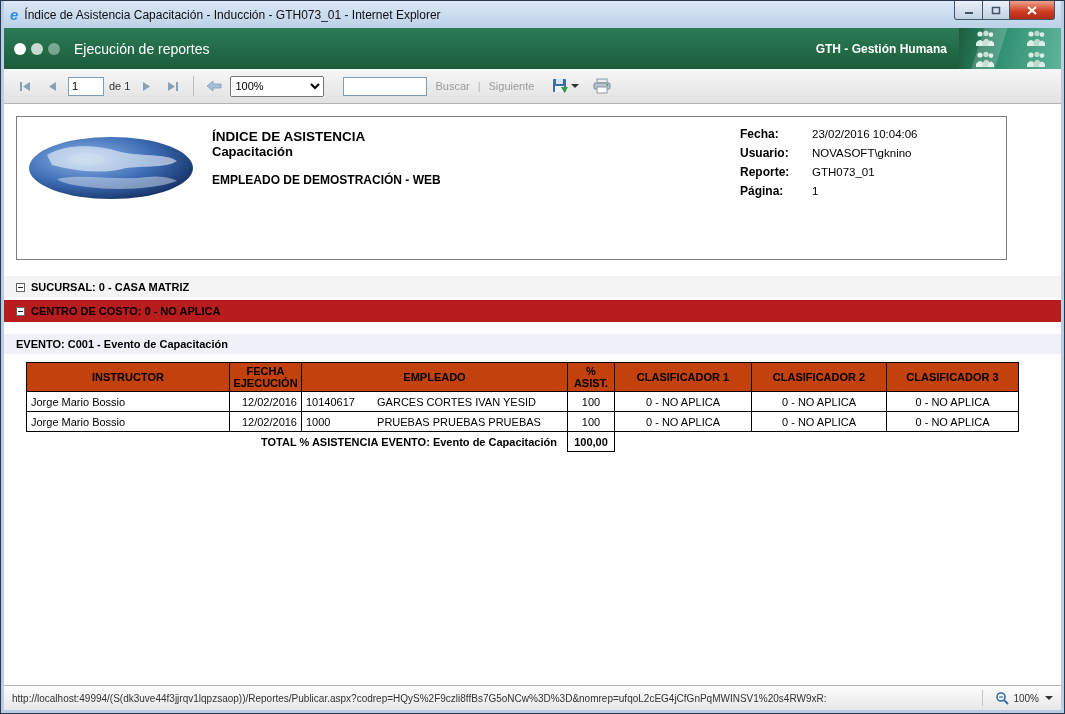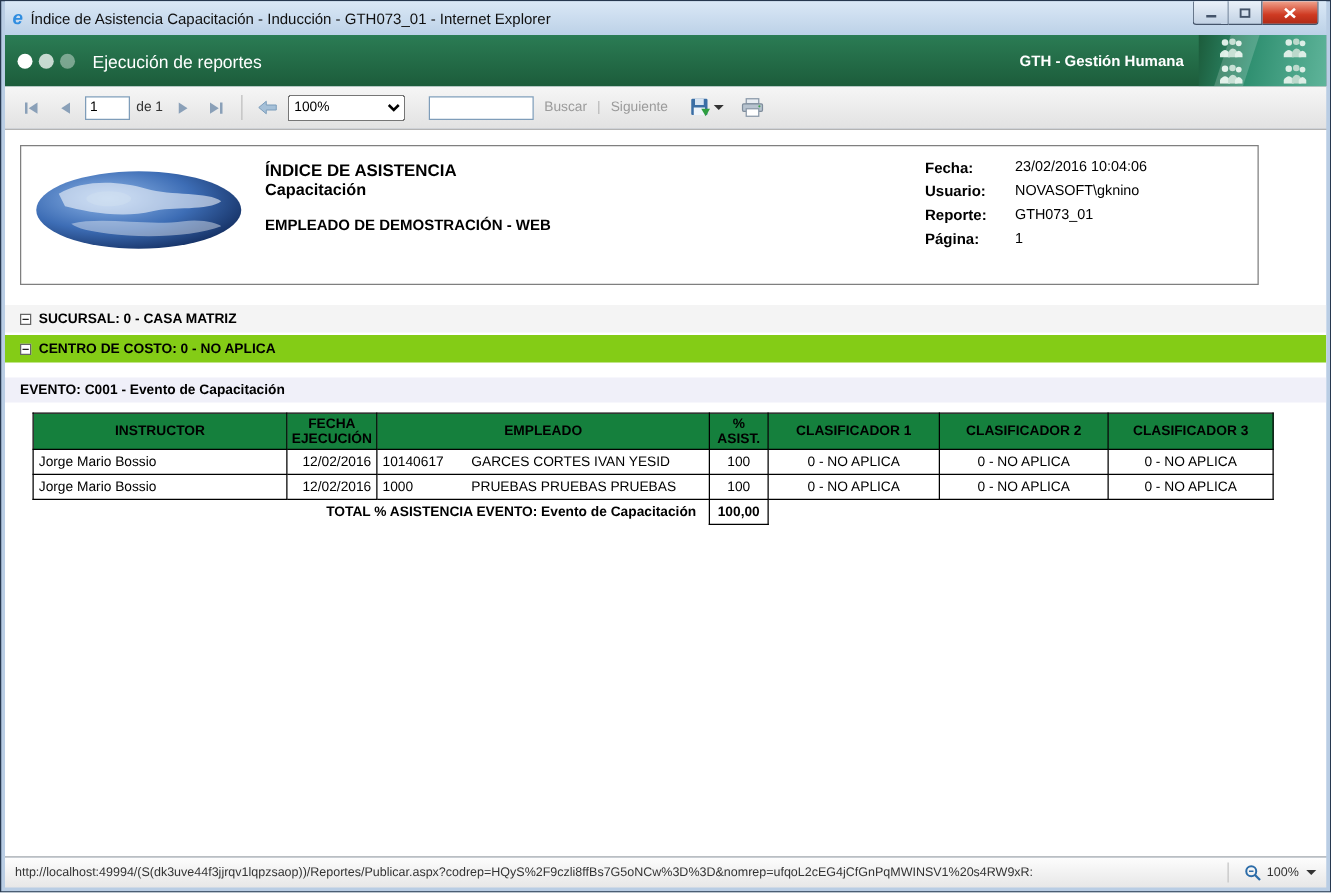--- a/index.html
+++ b/index.html
@@ -49,45 +49,45 @@
   .search-input { width:84px; height:19px; border:1px solid #7f9db9; font-size:11px; padding:1px 3px;
                   margin-left:14px; font-family:"Liberation Sans",sans-serif; }
   .tool-link { font-size:11px; color:#9b9b9b; margin:0 3px; text-decoration:none; }
   .link-sep { font-size:11px; color:#b5b5b5; }
   .caret-down { width:0; height:0; border-left:4px solid transparent; border-right:4px solid transparent;
                 border-top:4px solid #333; margin-left:2px; }
 
   
   .content { flex:1 1 auto; background:#fff; overflow:hidden; font-size:11px; color:#000; }
 
-  .rheader { width:991px; margin:12px 0 0 12px; height:112px; border:1px solid #7f7f7f;
+  .rheader { width:991px; margin:12px 0 0 12px; height:144px; border:1px solid #7f7f7f;
              display:flex; align-items:flex-start; padding:8px 14px 8px 10px; }
   .rh-logo { width:185px; padding-top:10px; }
   .rh-titles { padding-top:4px; }
   .rh-t1 { font-size:13.5px; font-weight:bold; }
   .rh-t2 { font-size:13px; font-weight:bold; }
   .rh-t3 { font-size:12px; font-weight:bold; margin-top:14px; }
   .rh-t4 { font-size:12px; font-weight:bold; margin-top:8px; }
   .rh-meta { margin-left:auto; width:252px; padding-top:2px; }
   .meta-row { display:flex; margin-bottom:5px; }
   .meta-label { font-weight:bold; width:72px; font-size:12px; }
   .meta-value { font-size:11.5px; padding-top:1px; }
 
   .group-row { display:flex; align-items:center; height:22px; font-weight:bold; font-size:11px;
                padding-left:12px; }
   .group-sucursal { margin-top:16px; background:#f4f4f4; }
-  .group-centro { margin-top:2px; background:#84cc16; }
+  .group-centro { margin-top:2px; background:#b91c1c; }
   .event-row { margin-top:12px; background:#f0f0f9; height:20px; display:flex; align-items:center;
                font-weight:bold; font-size:11px; padding-left:12px; }
   .collapse-box { width:9px; height:9px; border:1px solid #666; background:#fff; position:relative;
                   margin-right:6px; flex:0 0 9px; }
   .collapse-box::after { content:""; position:absolute; left:1px; right:1px; top:3px; height:1px; background:#222; }
 
   table.report { border-collapse:collapse; margin:8px 0 0 22px; font-size:11px; table-layout:fixed; }
-  table.report th { border:1px solid #000; background:#15803d; font-size:11px; padding:2px 3px;
+  table.report th { border:1px solid #000; background:#c2410c; font-size:11px; padding:2px 3px;
                     text-align:center; vertical-align:middle; }
   table.report td { border:1px solid #000; padding:2px 4px; height:20px; vertical-align:middle; }
   td.c-instructor { text-align:left; padding-left:6px; }
   td.c-fecha { text-align:right; padding-right:6px; }
   td.c-emp .emp-code { display:inline-block; width:68px; }
   td.c-asist, td.c-clas { text-align:center; }
   tr.total td { border:none; }
   tr.total .total-label { text-align:right; font-weight:bold; padding-right:10px; }
   tr.total .total-value { border:1px solid #000; text-align:center; font-weight:bold; }
 

